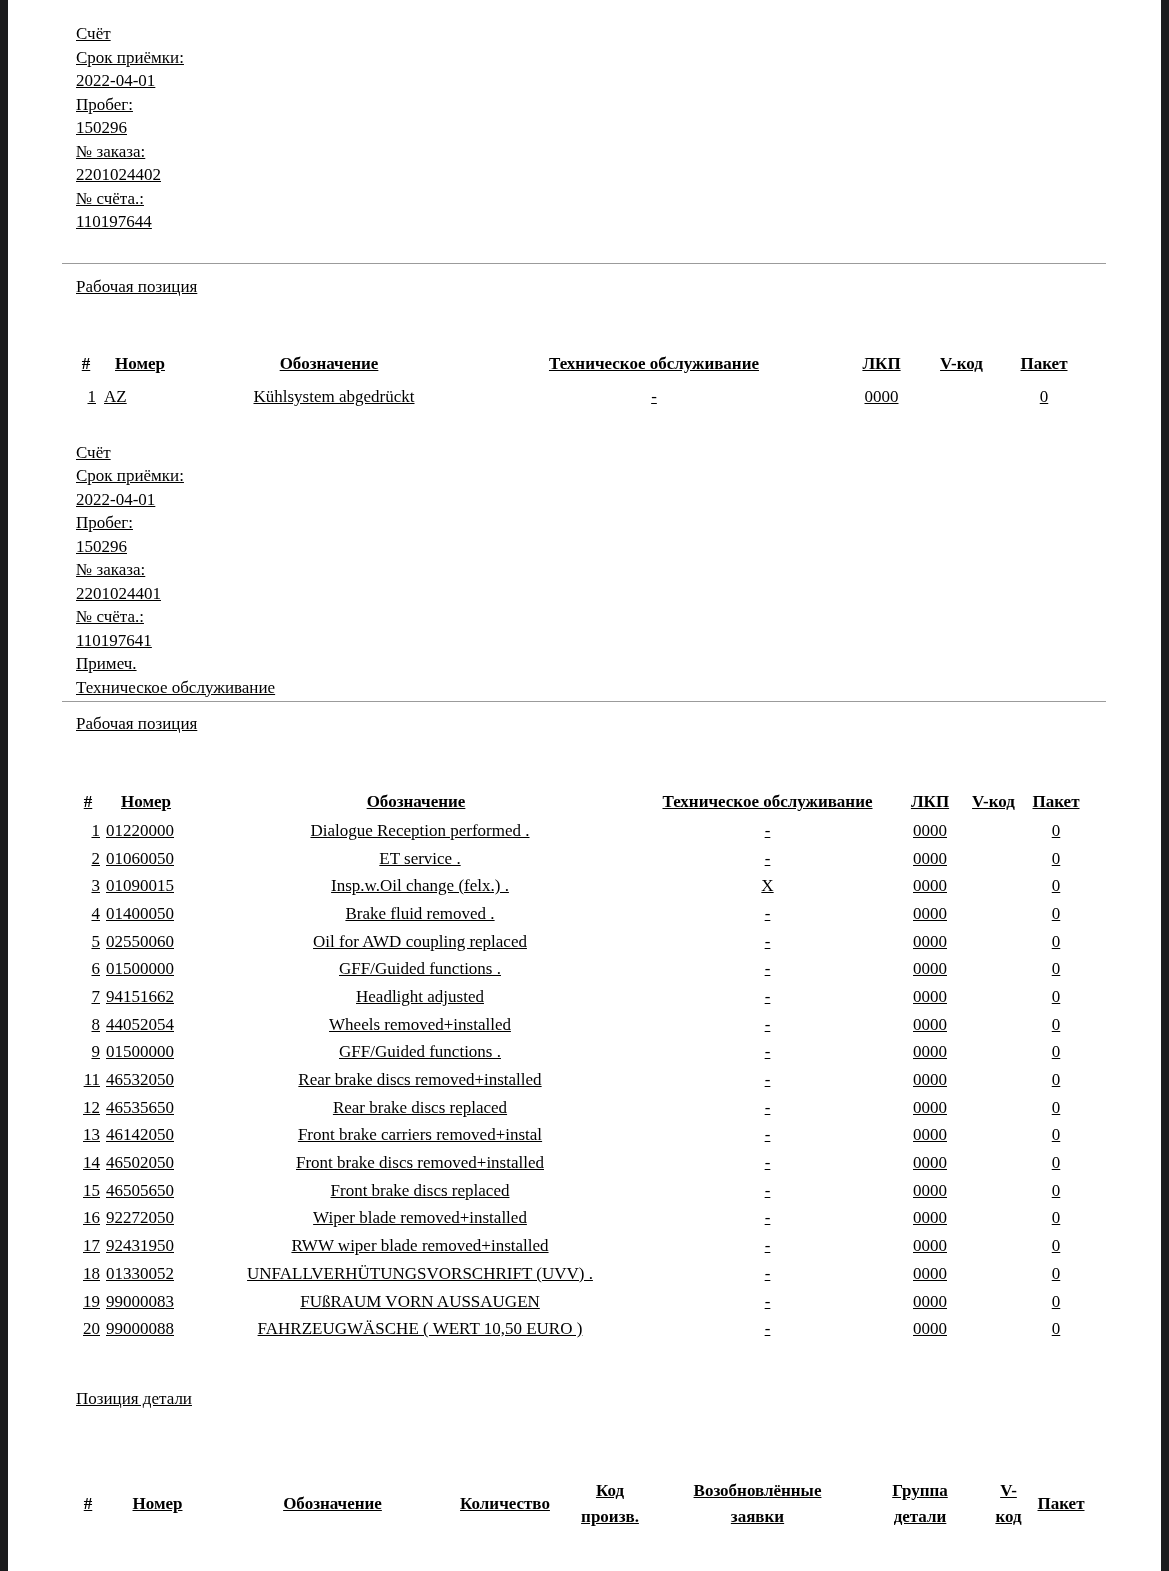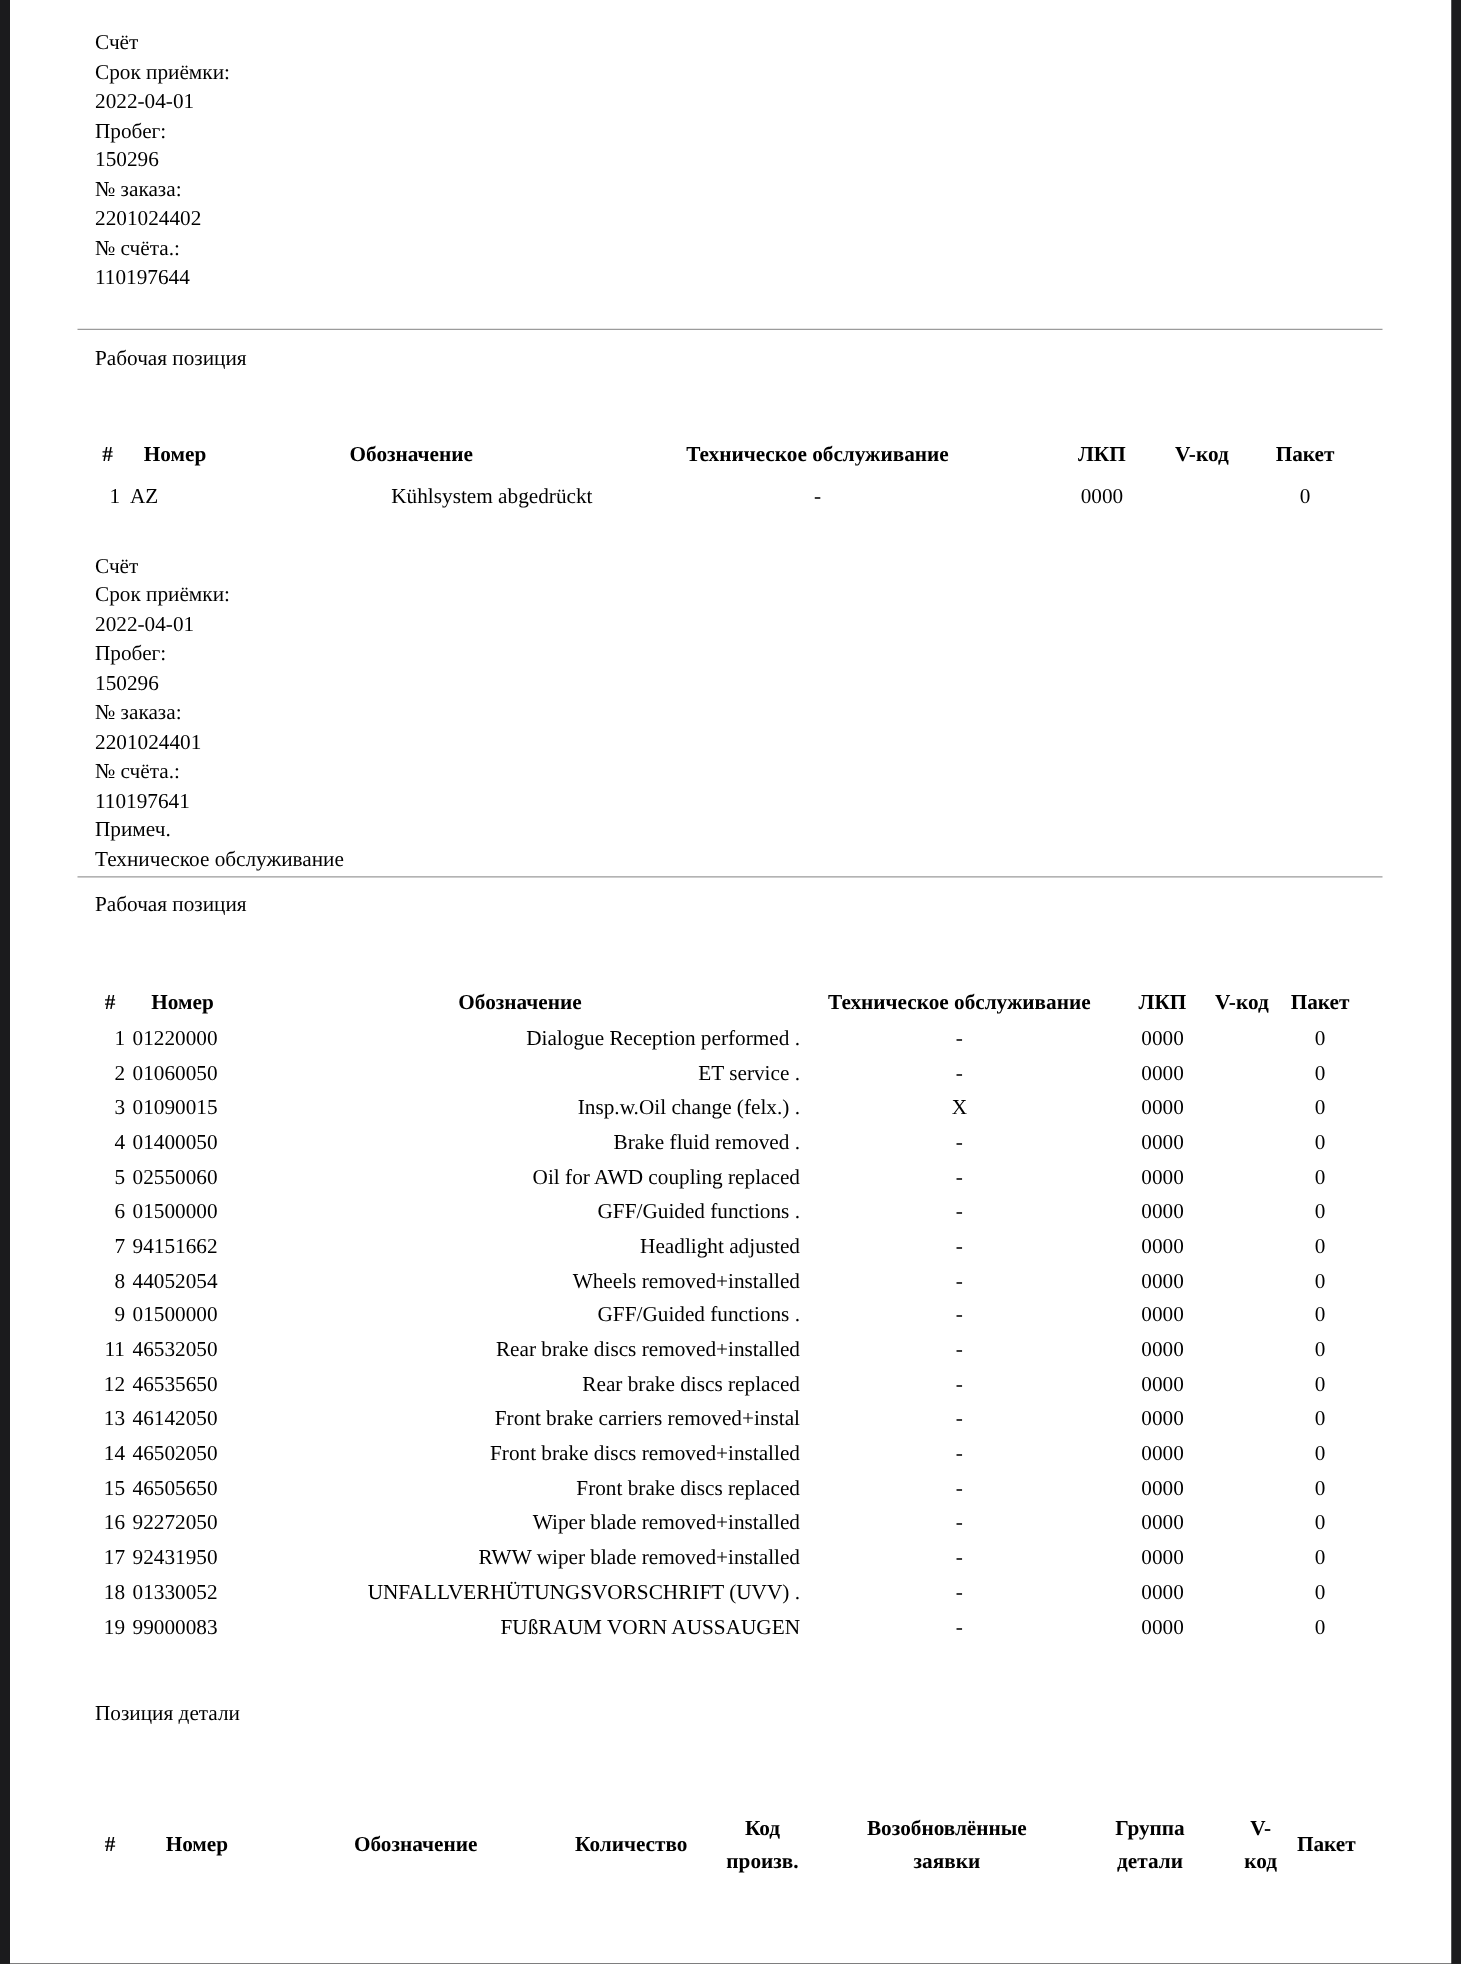--- a/index.html
+++ b/index.html
@@ -5,21 +5,21 @@
   html,body { margin:0; padding:0; background:#1b1b1d; }
   .viewport {
     position:relative; width:1169px; height:1571px;
     background:#1b1b1d; overflow:hidden;
     font-family:"Liberation Serif", serif; color:#000;
   }
   .paper {
     position:absolute; left:8px; top:0; width:1153px; height:1571px;
     background:#ffffff;
   }
-  .content { padding:22px 0 0 68px; font-size:17px; }
+  .content { padding:22px 0 0 68px; font-size:17px;text-decoration:underline; }
 
   .info-block { line-height:23.5px; }
   .info-line { white-space:nowrap; }
 
   .rule { border:0; border-top:1px solid #9b9b9b; height:0; width:1044px; margin:0 0 0 -14px; }
   .rule1 { margin-top:29px; }
   .rule2 { margin-top:2px; }
 
   .section-title { line-height:22px; }
   .st1 { margin-top:12px; }
@@ -44,21 +44,21 @@
   .t3 { margin-top:66px; width:1014px; }
   .t3 thead th { height:56px; line-height:26px; white-space:pre-line; }
 
   .c-hash-h  { text-align:center; }
   .c-hash    { text-align:right; padding-right:4px; }
   .c-number-h{ text-align:center; }
   .c-number  { text-align:left; }
   .t1 td.c-number { padding-left:8px; }
   .t2 td.c-number { padding-left:6px;margin-top:46px; }
   .c-desc-h  { text-align:center; }
-  .c-desc    { text-align:right; }
+  .c-desc    { text-align:center; }
   .t1 td.c-desc { padding-left:10px; }
   .t2 td.c-desc { padding-left:8px; }
   .c-center  { text-align:center; }
 </style>
 </head>
 <body>
 
 <div class="viewport">
   <div class="paper">
     <div class="content">
@@ -349,20 +349,29 @@
             <tr>
               <td class="c-hash">19</td>
               <td class="c-number">99000083</td>
               <td class="c-desc">FUßRAUM VORN AUSSAUGEN</td>
               <td class="c-center">-</td>
               <td class="c-center">0000</td>
               <td class="c-center"></td>
               <td class="c-center">0</td>
             </tr>
 
+            <tr>
+              <td class="c-hash">20</td>
+              <td class="c-number">99000088</td>
+              <td class="c-desc">FAHRZEUGWÄSCHE ( WERT 10,50 EURO )</td>
+              <td class="c-center">-</td>
+              <td class="c-center">0000</td>
+              <td class="c-center"></td>
+              <td class="c-center">0</td>
+            </tr>
           </tbody>
       </table>
 
       <div class="section-title st3">Позиция детали</div>
 
       <table class="t t3">
         <colgroup>
           <col style="width:24px">
             <col style="width:115px">
             <col style="width:235px">

